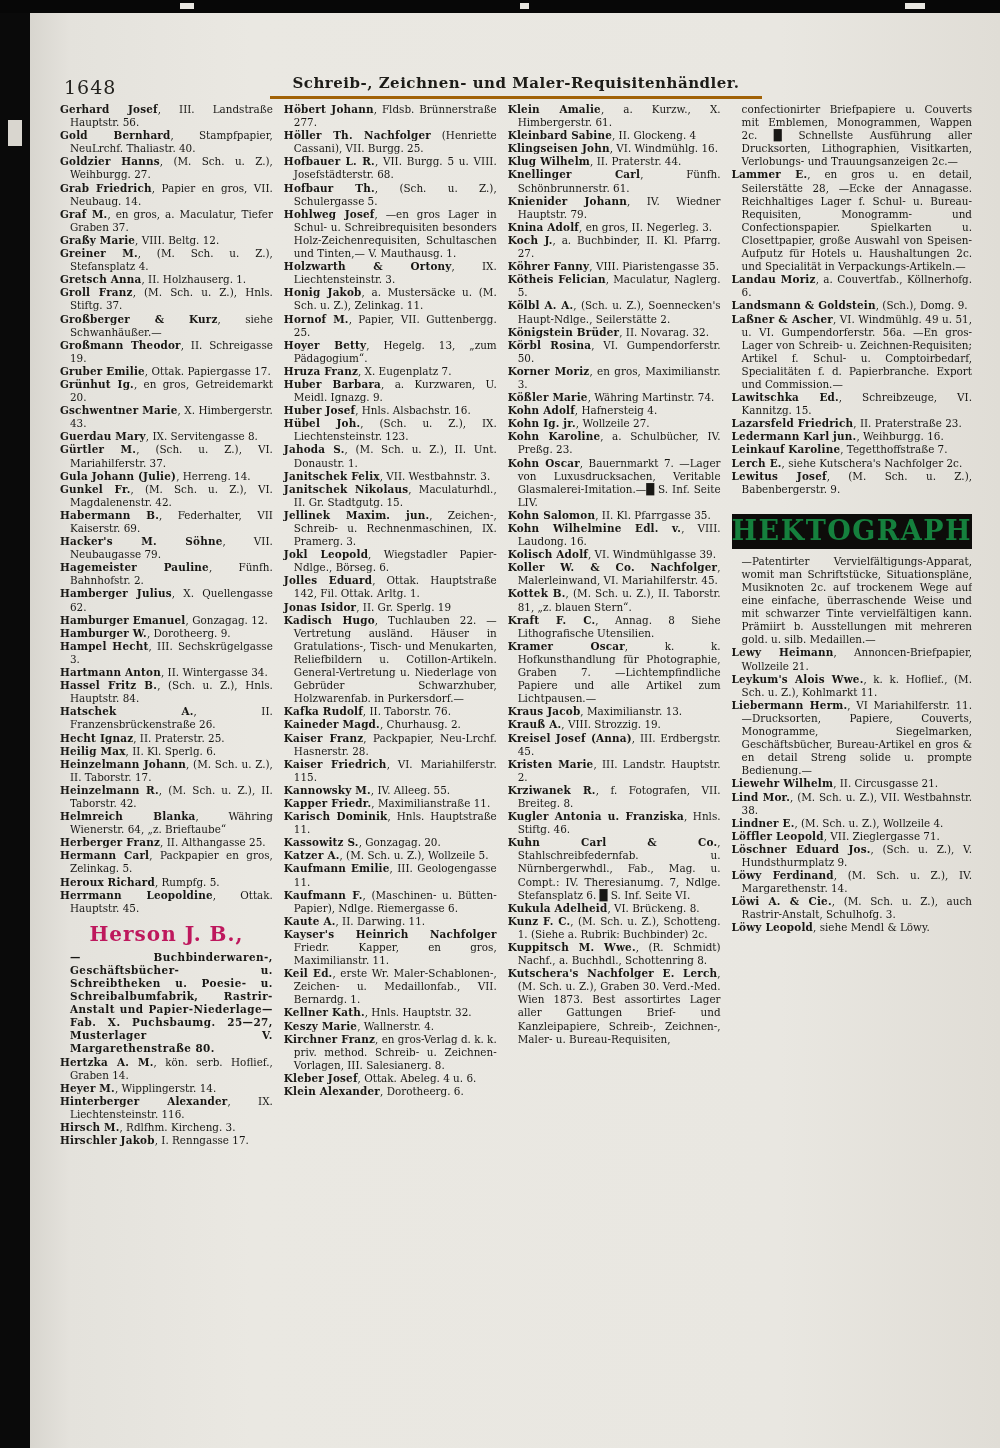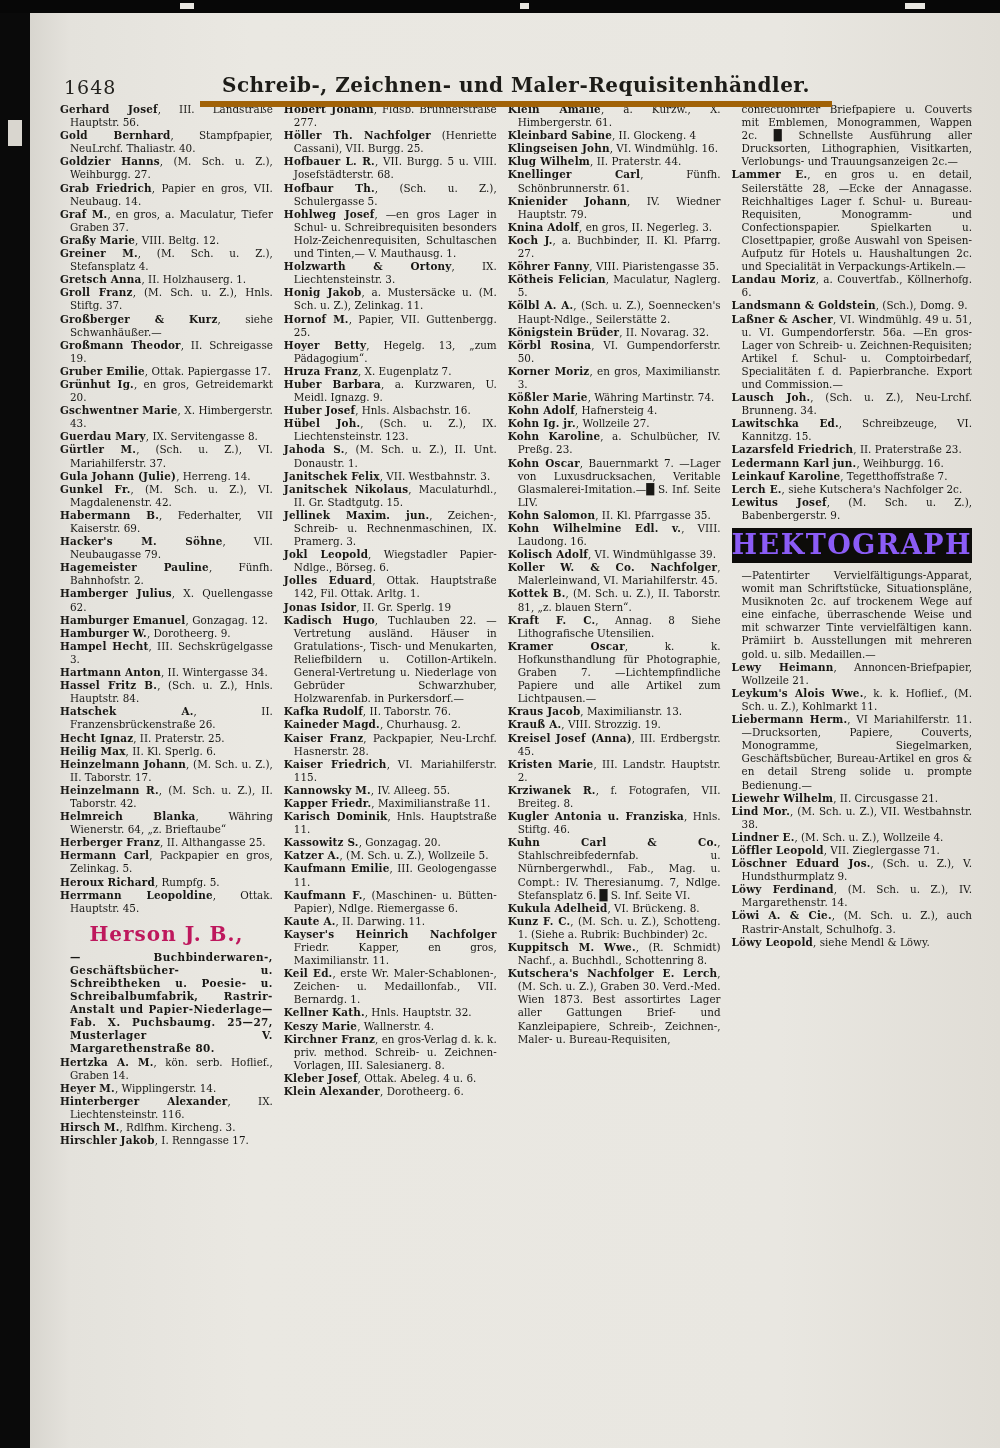--- a/index.html
+++ b/index.html
@@ -13,36 +13,36 @@
   }
   .film-top { position: absolute; top: 0; left: 0; width: 100%; height: 13px; background: #070707; z-index: 3; }
   .film-top .mark { position: absolute; top: 3px; width: 14px; height: 6px; background: #e8e6e0; }
   .film-left { position: absolute; top: 0; left: 0; width: 30px; height: 100%; background: #0a0a0a; z-index: 2; }
   .film-left .notch { position: absolute; left: 8px; top: 120px; width: 14px; height: 26px; background: #d9d6cf; }
   .page { position: absolute; left: 30px; top: 13px; right: 0; bottom: 0; padding: 60px 28px 6px 30px; box-sizing: border-box; }
   .header { position: relative; height: 30px; }
   .page-num { position: absolute; left: 4px; top: 3px; font-size: 19px; letter-spacing: 1px; color: #23221e; }
   .title-wrap { text-align: center; }
   .page-title {
-    display: inline-block; font-weight: bold; font-size: 20px; letter-spacing: 0.5px;
-    border-bottom: 6px solid #a16207; padding: 0 22px 4px 22px; color: #1d1c18;
+    display: inline-block; font-weight: bold; font-size: 15px; letter-spacing: 0.5px;
+    border-bottom: 3px solid #a16207; padding: 0 22px 4px 22px; color: #1d1c18;
   }
   .columns { display: flex; gap: 11px; height: 1310px; overflow: hidden; }
   .col { flex: 1 1 0; font-size: 10.4px; line-height: 13.1px; text-align: justify; overflow-wrap: break-word; }
   .entry { padding-left: 10px; text-indent: -10px; margin: 0; }
   .entry b { font-weight: bold; letter-spacing: 0.2px; }
   .cont { padding-left: 10px; text-indent: 0; }
   .spaced { letter-spacing: 0.45px; font-weight: bold; }
   .big-heading {
     text-align: center; font-weight: bold; font-size: 20px; line-height: 24px;
     margin: 7px 0 5px 0; letter-spacing: 1px; color: #be185d;
   }
   .banner {
-    background: #0d0c0a; color: #8b5cf6; font-weight: bold; font-size: 27px; line-height: 31px;
-    text-align: center; letter-spacing: 1.5px; margin: 6px 0 6px 0; padding: 1px 0 3px 0;
+    background: #0d0c0a; color: #15803d; font-weight: bold; font-size: 27px; line-height: 31px;
+    text-align: center; letter-spacing: 1.5px; margin: 18px 0 6px 0; padding: 1px 0 3px 0;
   }
 </style>
 </head>
 <body>
 
 <div class="film-top">
   <span class="mark" style="left: 180px;"></span>
   <span class="mark" style="left: 520px; width: 9px;"></span>
   <span class="mark" style="left: 905px; width: 20px;"></span>
 </div>
@@ -184,21 +184,20 @@
         <div class="entry"><b>Kunz F. C.</b><span>, (M. Sch. u. Z.), Schotteng. 1. (Siehe a. Rubrik: Buchbinder) 2c.</span></div>
         <div class="entry"><b>Kuppitsch M. Wwe.</b><span>, (R. Schmidt) Nachf., a. Buchhdl., Schottenring 8.</span></div>
         <div class="entry"><b>Kutschera's Nachfolger E. Lerch</b><span>, (M. Sch. u. Z.), Graben 30. Verd.-Med. Wien 1873. Best assortirtes Lager aller Gattungen Brief- und Kanzleipapiere, Schreib-, Zeichnen-, Maler- u. Bureau-Requisiten,</span></div>
       </div>
     <div class="col">
         <div class="entry cont">confectionirter Briefpapiere u. Couverts mit Emblemen, Monogrammen, Wappen 2c. █ Schnellste Ausführung aller Drucksorten, Lithographien, Visitkarten, Verlobungs- und Trauungsanzeigen 2c.—</div>
         <div class="entry"><b>Lammer E.</b><span>, en gros u. en detail, Seilerstätte 28, —Ecke der Annagasse. Reichhaltiges Lager f. Schul- u. Bureau-Requisiten, Monogramm- und Confectionspapier. Spielkarten u. Closettpapier, große Auswahl von Speisen-Aufputz für Hotels u. Haushaltungen 2c. und Specialität in Verpackungs-Artikeln.—</span></div>
         <div class="entry"><b>Landau Moriz</b><span>, a. Couvertfab., Köllnerhofg. 6.</span></div>
         <div class="entry"><b>Landsmann &amp; Goldstein</b><span>, (Sch.), Domg. 9.</span></div>
         <div class="entry"><b>Laßner &amp; Ascher</b><span>, VI. Windmühlg. 49 u. 51, u. VI. Gumpendorferstr. 56a. —En gros-Lager von Schreib- u. Zeichnen-Requisiten; Artikel f. Schul- u. Comptoirbedarf, Specialitäten f. d. Papierbranche. Export und Commission.—</span></div>
-        <div class="entry"><b>Lausch Joh.</b><span>, (Sch. u. Z.), Neu-Lrchf. Brunneng. 34.</span></div>
         <div class="entry"><b>Lawitschka Ed.</b><span>, Schreibzeuge, VI. Kannitzg. 15.</span></div>
         <div class="entry"><b>Lazarsfeld Friedrich</b><span>, II. Praterstraße 23.</span></div>
         <div class="entry"><b>Ledermann Karl jun.</b><span>, Weihburgg. 16.</span></div>
         <div class="entry"><b>Leinkauf Karoline</b><span>, Tegetthoffstraße 7.</span></div>
         <div class="entry"><b>Lerch E.</b><span>, siehe Kutschera's Nachfolger 2c.</span></div>
         <div class="entry"><b>Lewitus Josef</b><span>, (M. Sch. u. Z.), Babenbergerstr. 9.</span></div>
         <div class="banner">HEKTOGRAPH</div>
         <div class="entry cont">—Patentirter Vervielfältigungs-Apparat, womit man Schriftstücke, Situationspläne, Musiknoten 2c. auf trockenem Wege auf eine einfache, überraschende Weise und mit schwarzer Tinte vervielfältigen kann. Prämiirt b. Ausstellungen mit mehreren gold. u. silb. Medaillen.—</div>
         <div class="entry"><b>Lewy Heimann</b><span>, Annoncen-Briefpapier, Wollzeile 21.</span></div>
         <div class="entry"><b>Leykum's Alois Wwe.</b><span>, k. k. Hoflief., (M. Sch. u. Z.), Kohlmarkt 11.</span></div>

